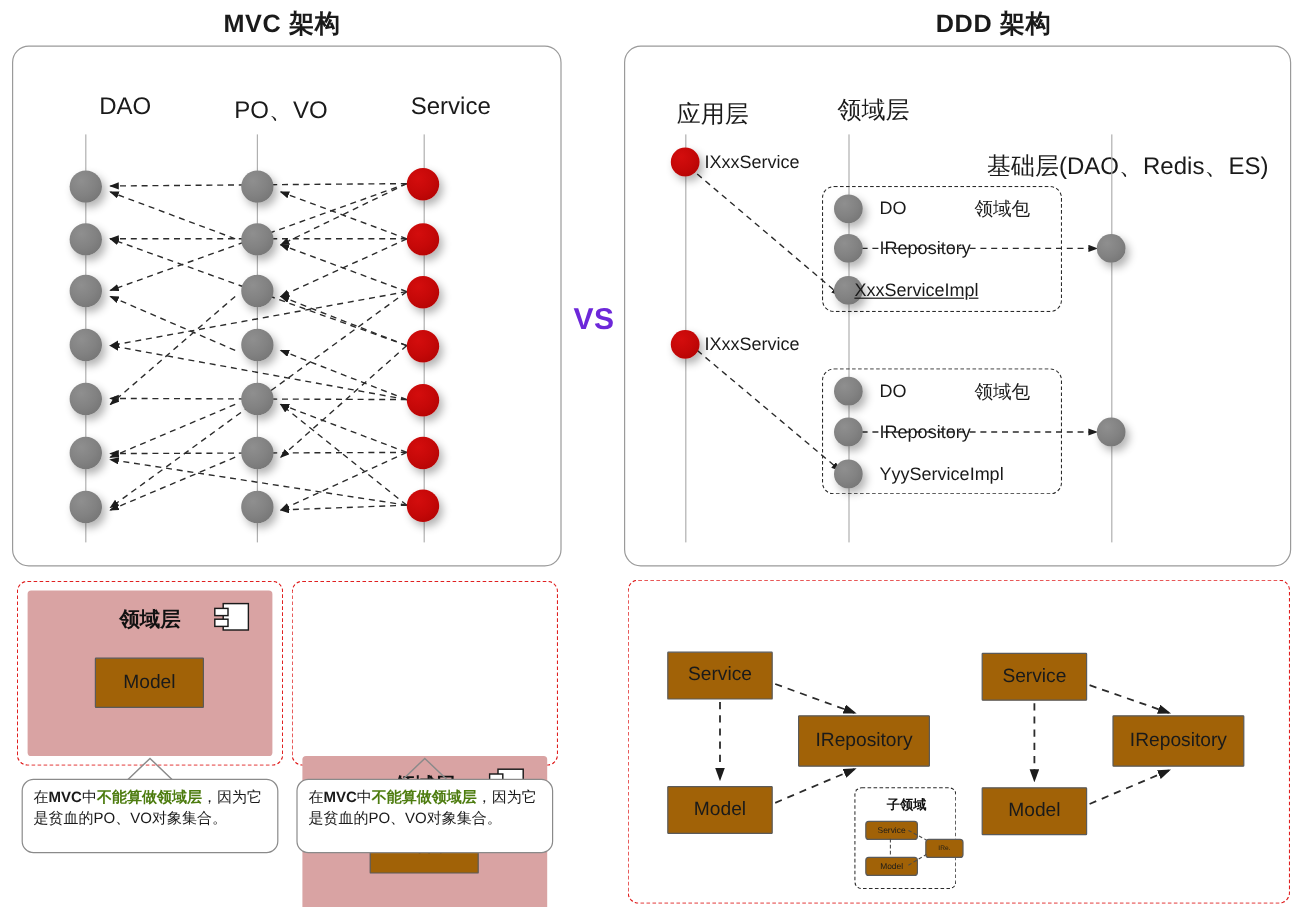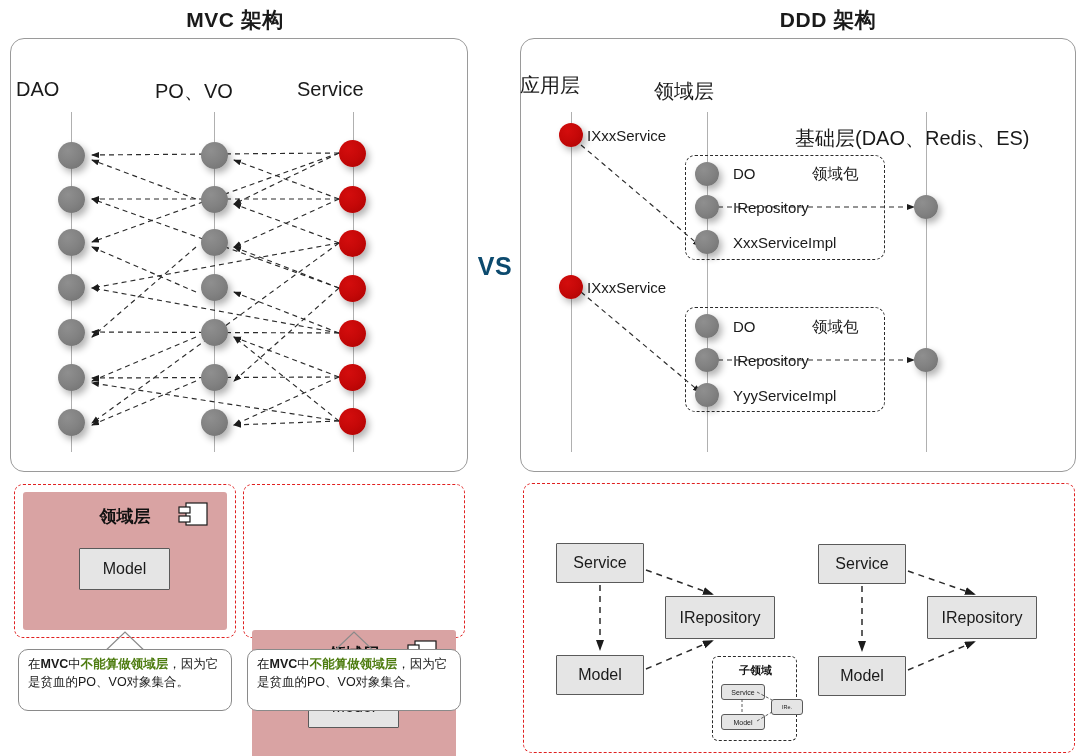--- a/index.html
+++ b/index.html
@@ -23,21 +23,21 @@
   .panel{
     border:1.3px solid #9a9a9a;
     border-radius:14px;
     background:#fff;
     box-sizing:border-box;
   }
 
   
   .col-head{
     font-size:20px;
-    text-align:left;
+    text-align:right;
     white-space:nowrap;
     color:#1a1a1a;
   }
 
   
   .lifeline{
     width:1px;background:#b0b0b0;
   }
 
   
@@ -52,21 +52,21 @@
   .node.red{
     background:radial-gradient(circle at 36% 32%, #d40d0d 0%, #c50808 48%, #ab0202 100%);
     box-shadow:3px 4px 7px rgba(0,0,0,.30);
   }
 
   
   svg.overlay{position:absolute;left:0;top:0;overflow:visible;pointer-events:none;}
 
   
   .vs{
-    font-size:25px;font-weight:bold;color:#0c4a6e;
+    font-size:25px;font-weight:bold;color:#6d28d9;
     letter-spacing:.5px;
   }
 
   
   .red-dash{
     border:1.6px dashed #e02020;
     border-radius:9px;
     box-sizing:border-box;
     background:#fff;
   }
@@ -81,21 +81,21 @@
   .layer-title{
     font-size:17px;font-weight:bold;text-align:center;
     color:#111;white-space:nowrap;
   }
 
   
   .comp-icon{position:absolute;}
 
   
   .wbox{
-    background:#e5e5e5;border:1.1px solid #5a5a5a;
+    background:#a16207;border:1.1px solid #5a5a5a;
     box-sizing:border-box;
     display:flex;align-items:center;justify-content:center;
     font-size:16px;color:#1a1a1a;
     border-radius:1px;
   }
   .wbox.small{font-size:7px;border-width:.8px;border-radius:3px;}
   .wbox.tiny{font-size:5.5px;border-width:.8px;border-radius:3px;}
 
   
   .callout{
@@ -208,21 +208,21 @@
 <div class="abs node red" style="left:339px;top:230px;width:27px;height:27px;"></div>
 <div class="abs node red" style="left:339px;top:275px;width:27px;height:27px;"></div>
 <div class="abs node red" style="left:339px;top:320px;width:27px;height:27px;"></div>
 <div class="abs node red" style="left:339px;top:364px;width:27px;height:27px;"></div>
 <div class="abs node red" style="left:339px;top:408px;width:27px;height:27px;"></div>
 
 <div class="abs vs" style="left:473px;top:252px;width:44px;text-align:center;">VS</div>
 
 <div class="abs panel" style="left:520px;top:38px;width:556px;height:434px;"></div>
 
-<div class="abs col-head" style="left:520px;top:72px;width:104px;">应用层</div>
+<div class="abs col-head" style="left:520px;top:82px;width:104px;">应用层</div>
 <div class="abs col-head" style="left:654px;top:78px;width:104px;">领域层</div>
 <div class="abs col-head" style="left:795px;top:78px;width:262px;margin-top:47px;">基础层(DAO、Redis、ES)</div>
 
 <div class="abs lifeline" style="left:571px;top:112px;height:340px;"></div>
 <div class="abs lifeline" style="left:707px;top:112px;height:340px;"></div>
 <div class="abs lifeline" style="left:926px;top:112px;height:340px;"></div>
 
 <svg class="overlay" width="1079" height="756">
   <g stroke="#2b2b2b" stroke-width="1.15" stroke-dasharray="5,4" fill="none" marker-end="url(#ah)">
     <path d="M581,145 L700,246"></path>
@@ -235,21 +235,21 @@
 <div class="abs node red" style="left:559px;top:123px;width:24px;height:24px;"></div>
 <div class="abs node-label" style="left:587px;top:127px;text-align:right;">IXxxService</div>
 
 <div class="abs pkg-dash" style="left:685px;top:155px;width:200px;height:105px;"></div>
 <div class="abs node gray" style="left:695px;top:162px;width:24px;height:24px;"></div>
 <div class="abs node-label" style="left:733px;top:165px;">DO</div>
 <div class="abs pkg-label" style="left:812px;top:164px;">领域包</div>
 <div class="abs node gray" style="left:695px;top:195px;width:24px;height:24px;"></div>
 <div class="abs node-label" style="left:733px;top:199px;">IRepository</div>
 <div class="abs node gray" style="left:695px;top:230px;width:24px;height:24px;"></div>
-<div class="abs node-label" style="left:733px;top:234px;">XxxServiceImpl</div>
+<div class="abs node-label" style="left:712px;top:234px;text-decoration:underline;">XxxServiceImpl</div>
 <div class="abs node gray" style="left:914px;top:195px;width:24px;height:24px;"></div>
 
 <div class="abs node red" style="left:559px;top:275px;width:24px;height:24px;"></div>
 <div class="abs node-label" style="left:587px;top:279px;">IXxxService</div>
 
 <div class="abs pkg-dash" style="left:685px;top:307px;width:200px;height:105px;"></div>
 <div class="abs node gray" style="left:695px;top:314px;width:24px;height:24px;"></div>
 <div class="abs node-label" style="left:733px;top:318px;">DO</div>
 <div class="abs pkg-label" style="left:812px;top:317px;">领域包</div>
 <div class="abs node gray" style="left:695px;top:348px;width:24px;height:24px;"></div>

